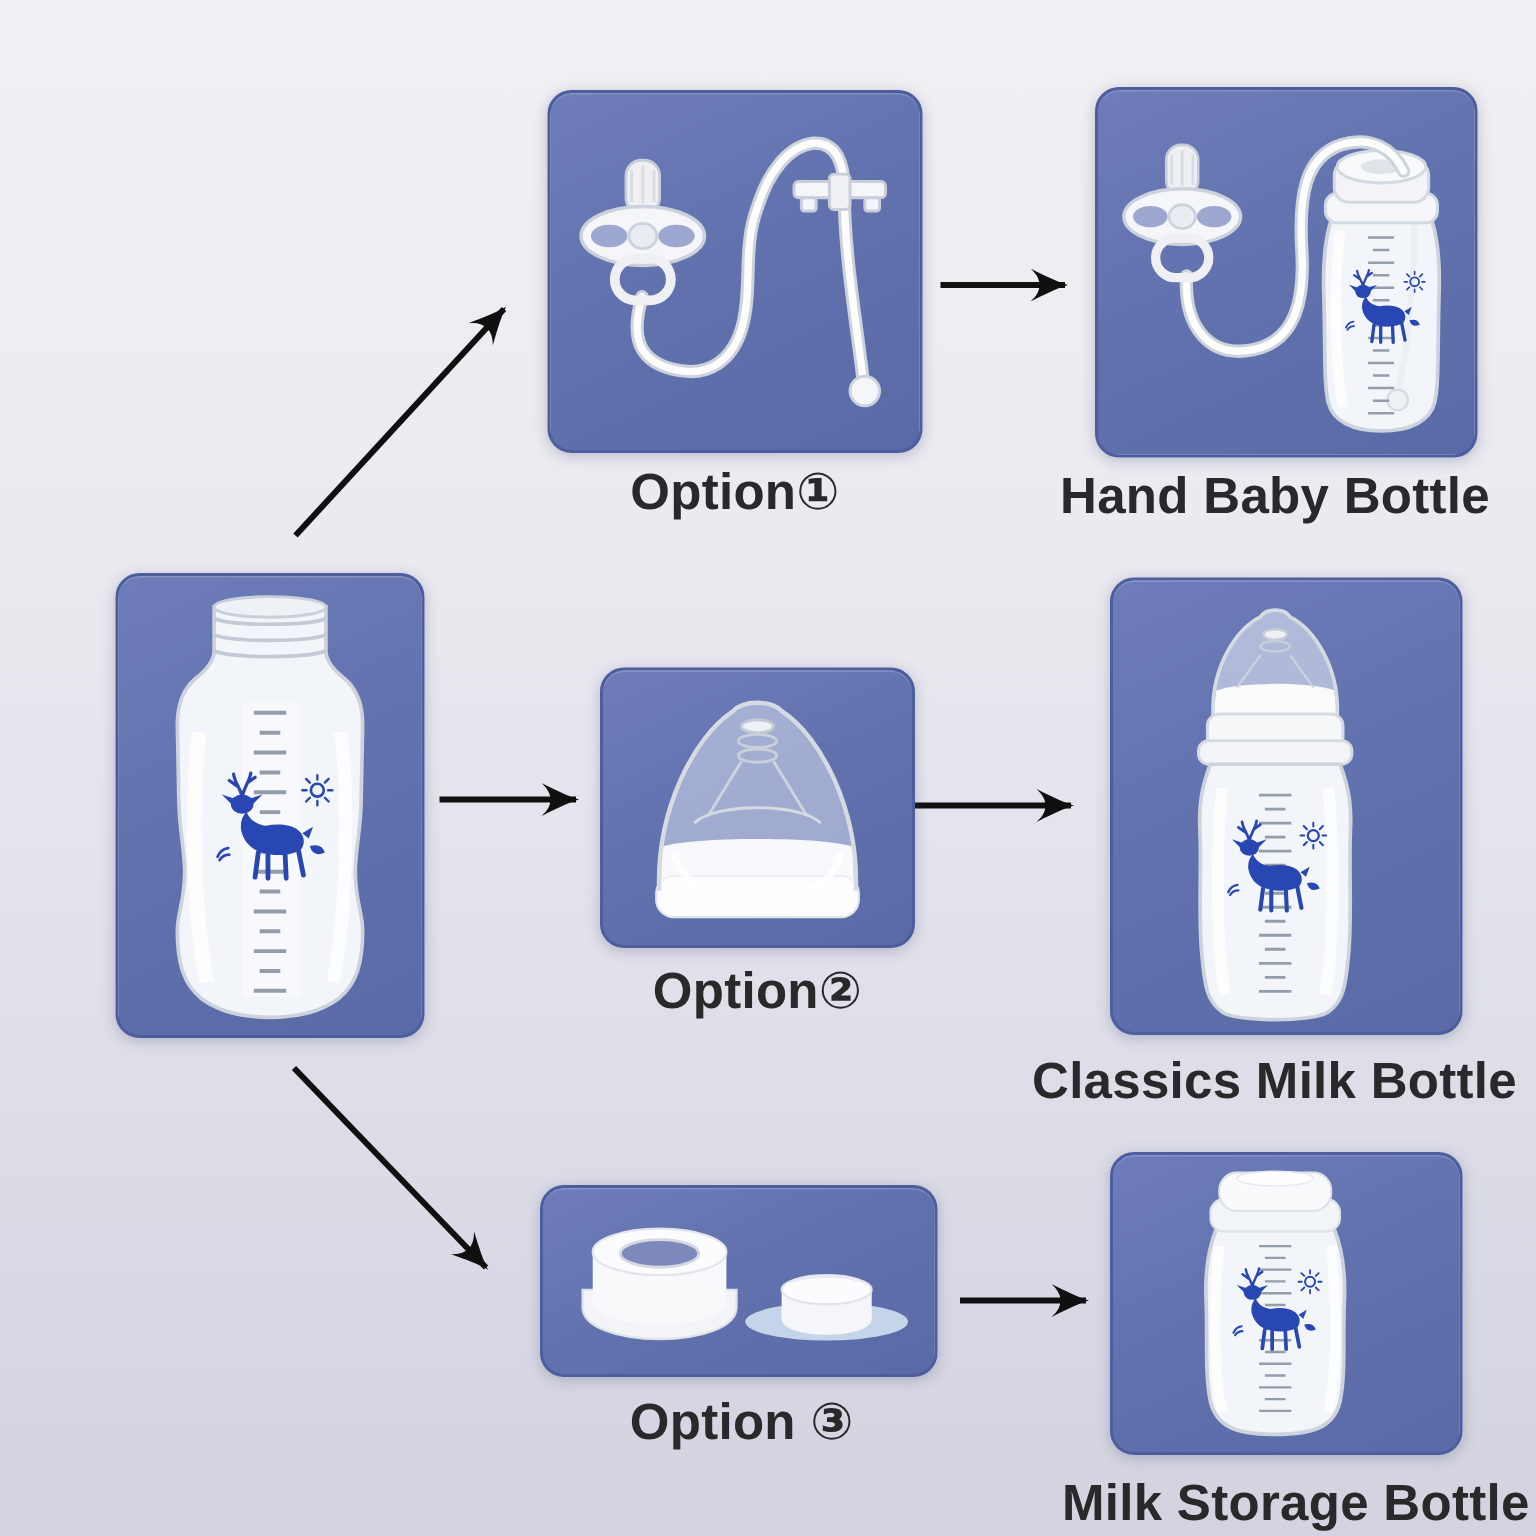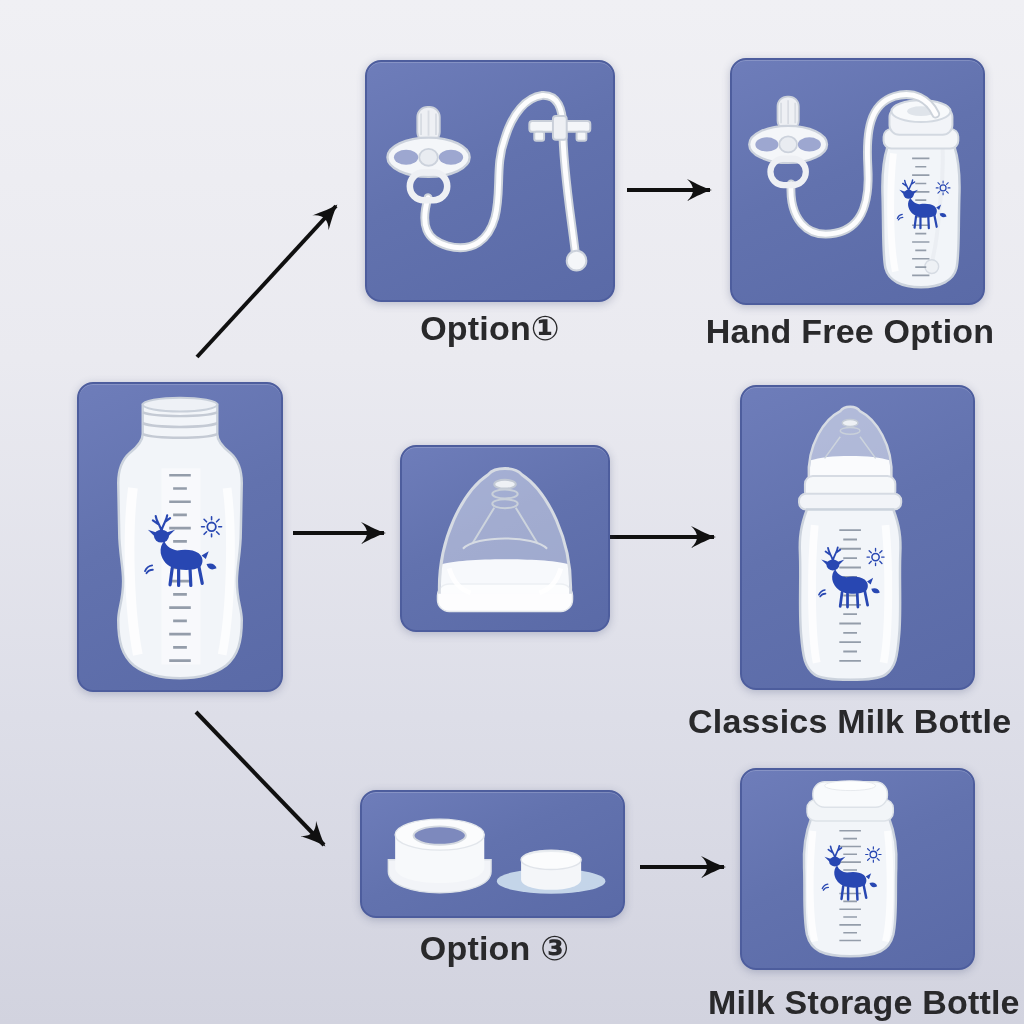--- a/index.html
+++ b/index.html
@@ -183,18 +183,19 @@
       <path d="M148 62 C152 100 152 150 146 175" stroke="#ffffff" stroke-width="7" opacity="0.75" fill="none"></path>
       <use href="#scale-ticks" transform="translate(99,62) scale(1,0.8)"></use>
       <use href="#deer-print" transform="translate(76,75) scale(0.56)"></use>
       <rect x="66" y="30" width="88" height="22" rx="9" fill="#f2f5f8" stroke="#dde2e8" stroke-width="1.5"></rect>
       <rect x="72" y="12" width="76" height="26" rx="12" fill="#f8fafc" stroke="#dde2e8" stroke-width="1.5"></rect>
       <ellipse cx="110" cy="16" rx="26" ry="5" fill="#fdfefe" stroke="#e6eaee" stroke-width="1"></ellipse>
     </svg>
   </div>
 
   <div class="label opt1-label">Option①</div>
-  <div class="label handfree-label">Hand Free Option</div>
+  <div class="label handfree-label">Hand Baby Bottle</div>
+  <div class="label opt2-label">Option②</div>
   <div class="label classic-label">Classics Milk Bottle</div>
   <div class="label opt3-label">Option ③</div>
   <div class="label storage-label">Milk Storage Bottle</div>
 
 </div>
 
 </body></html>

